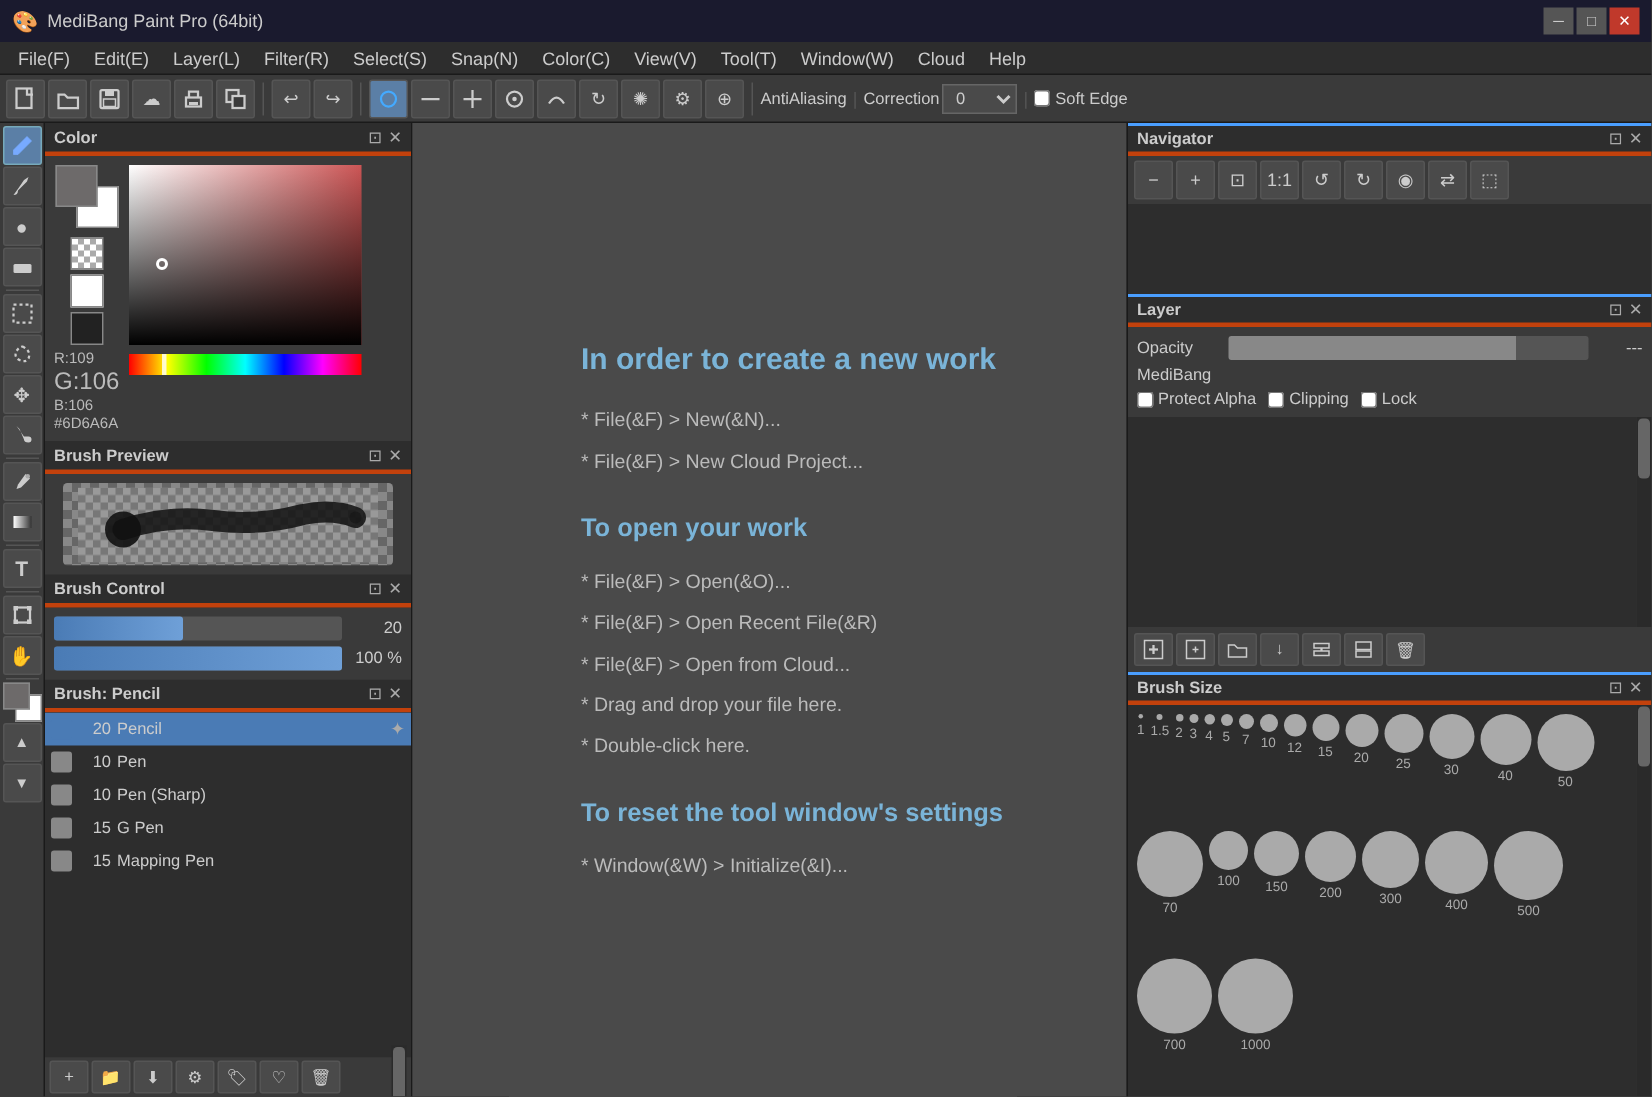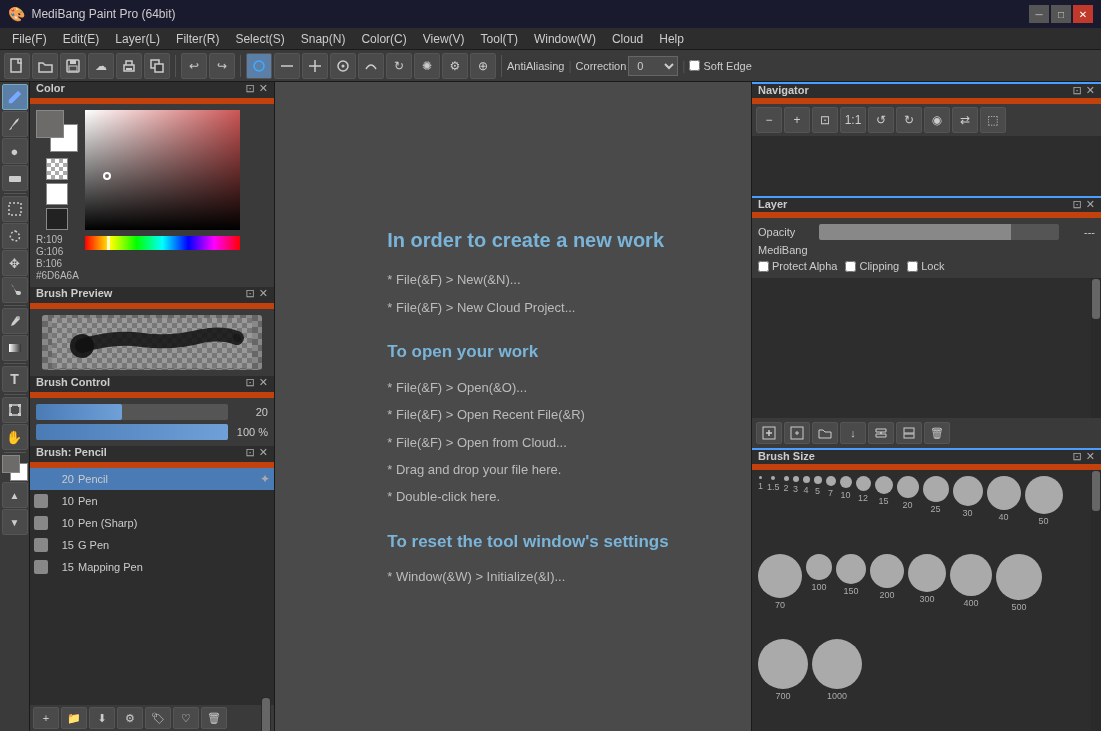--- a/index.html
+++ b/index.html
@@ -32,21 +32,21 @@
     
     #left-tools { width: 30px; background: #3a3a3a; border-right: 1px solid #1a1a1a; display: flex; flex-direction: column; align-items: center; padding: 2px; gap: 1px; }
     .tool-btn { width: 26px; height: 26px; background: #4a4a4a; border: 1px solid #555; display: flex; align-items: center; justify-content: center; cursor: pointer; font-size: 13px; color: #ccc; border-radius: 2px; }
     .tool-btn.active { background: #5b7fa6; border-color: #7ab; }
     .tool-sep { width: 22px; height: 1px; background: #555; margin: 1px 0; }
 
     
     #left-panels { width: 245px; background: #3a3a3a; border-right: 1px solid #1a1a1a; display: flex; flex-direction: column; overflow: hidden; }
 
     
-    .panel-header { background: #2d2d2d; height: 22px; display: flex; justify-content: space-between; padding: 0 6px; border-bottom: 6px solid #c2410c; }
+    .panel-header { background: #2d2d2d; height: 22px; display: flex; align-items: center; justify-content: space-between; padding: 0 6px; border-bottom: 3px solid #c2410c; }
     .panel-title { font-size: 11px; color: #ccc; font-weight: bold; }
     .panel-controls { display: flex; gap: 4px; }
     .panel-ctrl-btn { font-size: 11px; color: #aaa; cursor: pointer; }
 
     
     #color-panel { flex-shrink: 0; }
     .color-panel-body { padding: 6px; display: flex; gap: 6px; }
     .color-swatches { display: flex; flex-direction: column; gap: 4px; align-items: center; }
     .color-fg-bg { position: relative; width: 42px; height: 42px; }
     .color-bg-box { width: 28px; height: 28px; background: #fff; border: 1px solid #888; position: absolute; bottom: 0; right: 0; }
@@ -346,21 +346,21 @@
             <div class="color-bg-box"></div>
             <div class="color-fg-box"></div>
           </div>
           <div class="color-extra">
             <div class="color-transparent"></div>
             <div class="color-white"></div>
             <div class="color-black"></div>
           </div>
           <div class="rgb-info">
             <span style="font-size:10px;color:#bbb;">R:109</span>
-            <span style="font-size:10px;color:#bbb;">G:106</span>
+            <span style="font-size:16px;color:#bbb;">G:106</span>
             <span style="font-size:10px;color:#bbb;">B:106</span>
             <span style="font-size:10px;color:#bbb;">#6D6A6A</span>
           </div>
         </div>
 
         <div style="display:flex;flex-direction:column;gap:3px;">
           <div class="color-gradient-main" style="width:155px;height:120px;background:linear-gradient(to bottom, rgba(0,0,0,0), #000),linear-gradient(to right,#fff,#cc5555);position:relative;cursor:crosshair;">
             <div class="color-gradient-cursor" style="left:18px;top:62px;"></div>
           </div>
           <div class="color-hue-bar" style="width:155px;height:14px;cursor:pointer;position:relative;">

